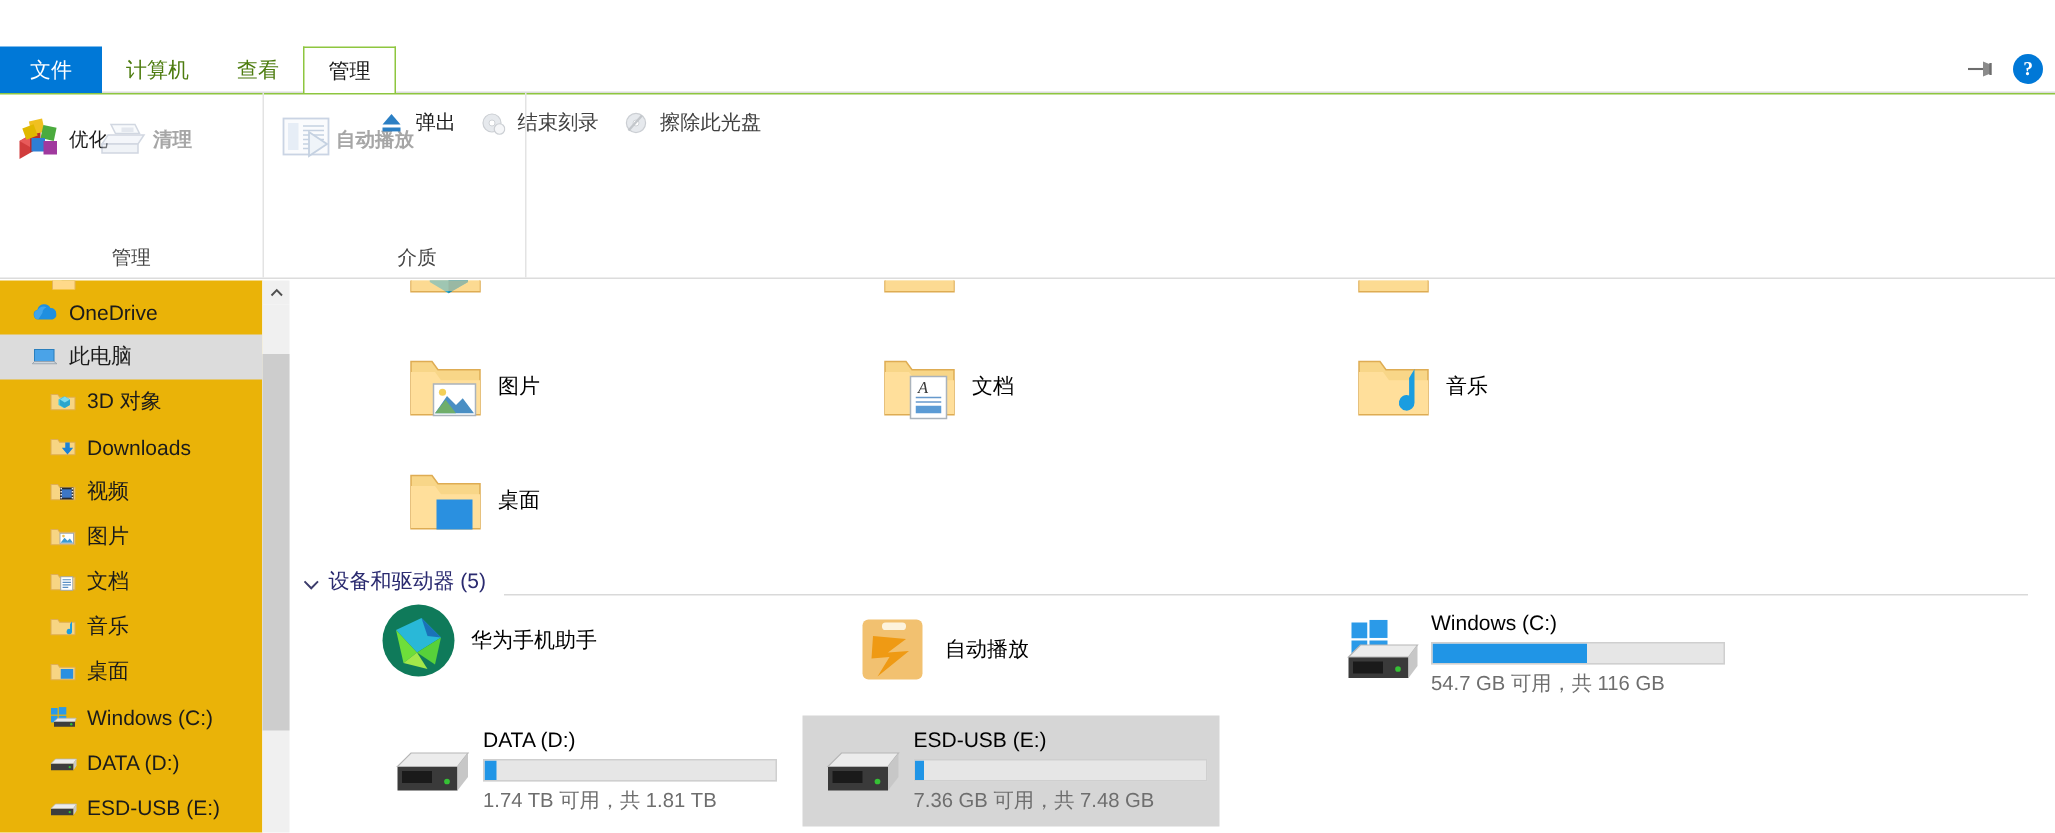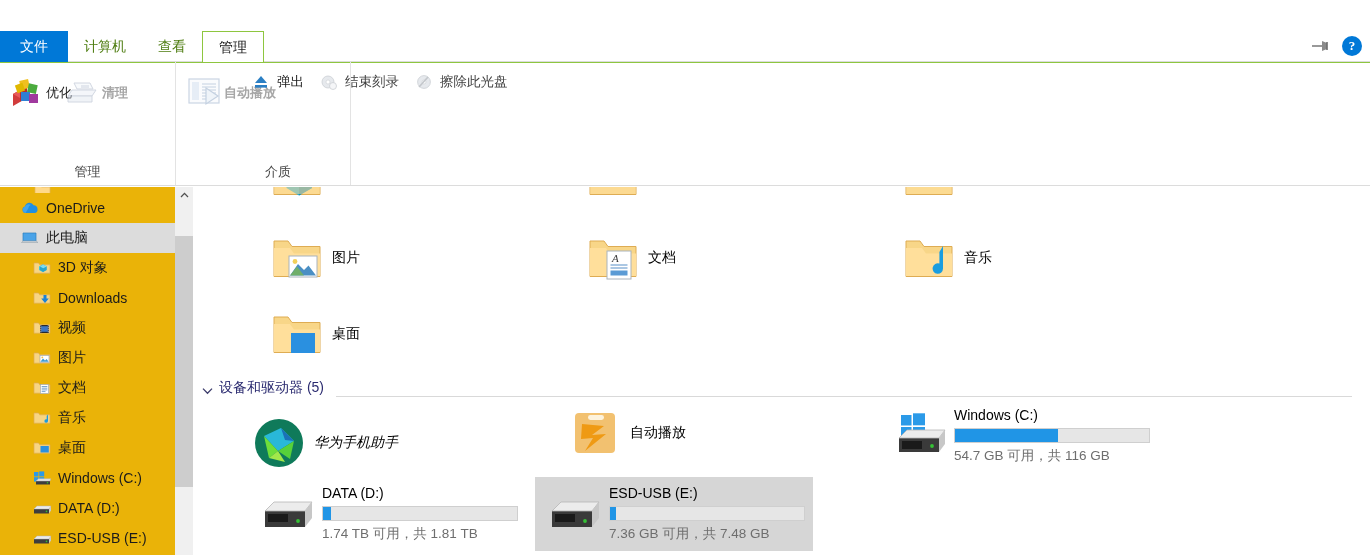--- a/index.html
+++ b/index.html
@@ -573,21 +573,21 @@
     <div class="grouphdr">
       <span class="chev">
         <svg width="11" height="8" viewBox="0 0 11 8">
             <path d="M1 1.6 L5.5 6.2 L10 1.6" stroke="#3c3c6b" stroke-width="1.3" fill="none"></path>
           </svg>
       </span>
       <span class="ghtext">设备和驱动器 (5)</span>
       <span class="ghline"></span>
     </div>
 
-    <div class="devitem" style="left:54px; top:228px;font-style:italic;">
+    <div class="devitem" style="left:54px; top:212px;">
       <span class="devicon">
         <svg width="50" height="50" viewBox="0 0 50 50">
           <circle cx="25" cy="25" r="24" fill="#0f7a5a"></circle>
           <path d="M10 18 L27 10 L40 23 L24 33 Z" fill="#29b8d8"></path>
           <path d="M10 18 L24 33 L15 40 Z" fill="#6ede3a"></path>
           <path d="M24 33 L40 23 L36 41 Z" fill="#57d13a"></path>
           <path d="M27 10 L40 23 L31 22 Z" fill="#1a72b8"></path>
           <path d="M15 40 L24 33 L31 44 Z" fill="#a3e84a"></path>
         </svg>
       </span>

